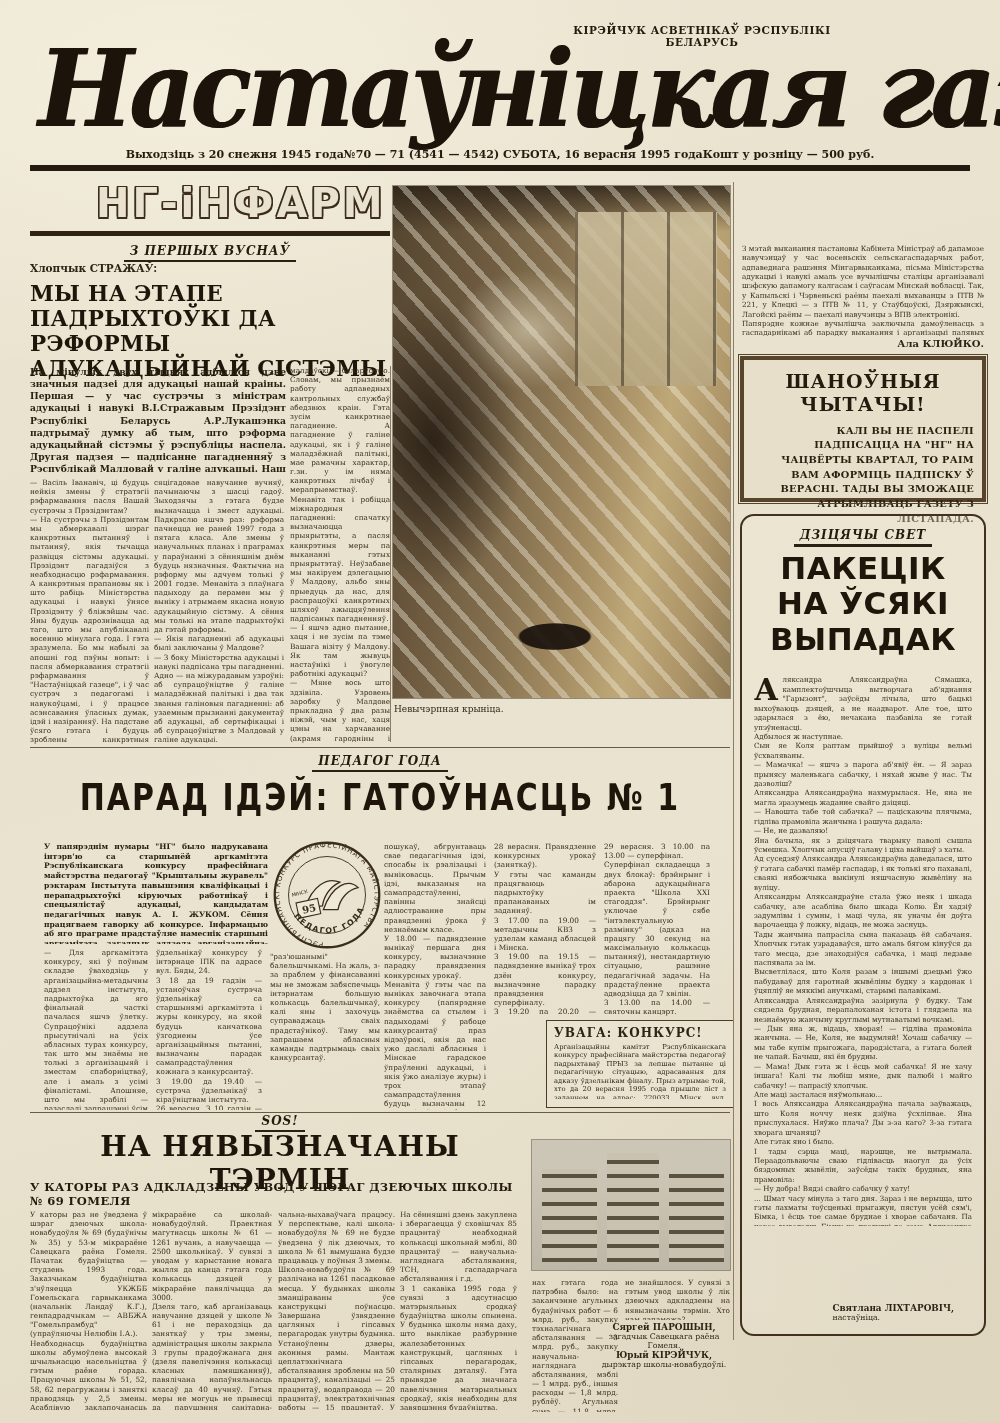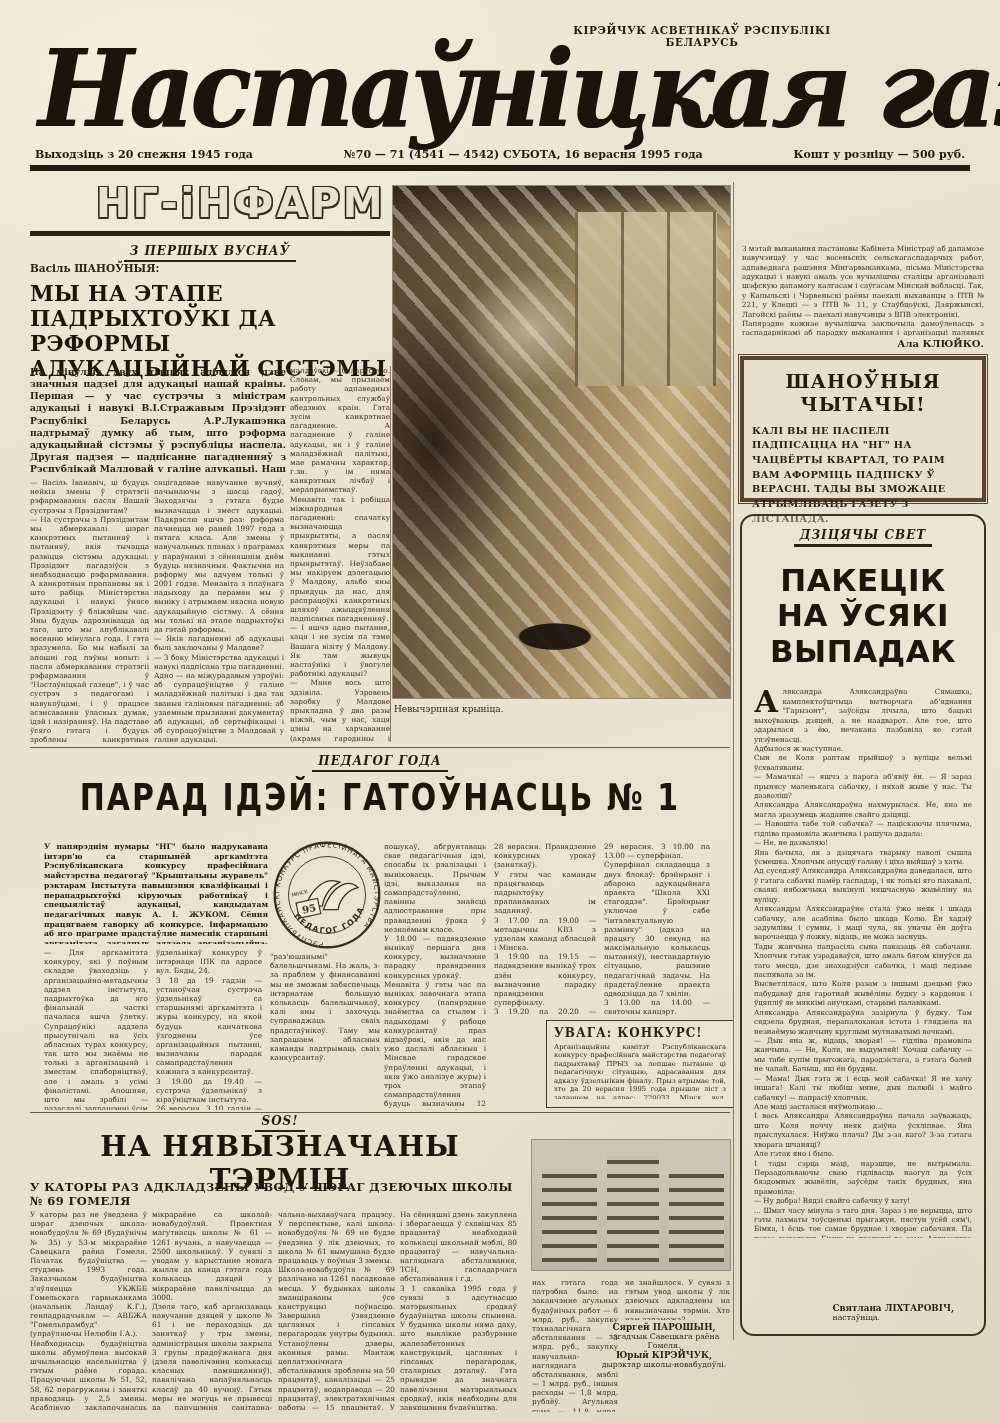--- a/index.html
+++ b/index.html
@@ -8,21 +8,21 @@
     background:
       radial-gradient(ellipse 900px 500px at 18% 6%, rgba(255,252,238,.4), rgba(255,252,238,0) 60%),
       radial-gradient(ellipse 700px 600px at 95% 90%, rgba(210,200,175,.35), rgba(210,200,175,0) 70%),
       linear-gradient(165deg,#ece5d2 0%,#e9e2ce 35%,#eae3cf 60%,#e2dac4 100%);}
   .abs{position:absolute}
   
   .kicker{left:552px;top:24px;width:300px;text-align:center;font-weight:bold;font-size:10.5px;letter-spacing:.6px;color:#241a0e}
   .nameplate{left:38px;top:26px;width:930px;margin:0;white-space:nowrap;
     font:bold italic 95px "DejaVu Serif",serif;letter-spacing:-4px;color:#1c140a;
     transform:scale(1.06,1.12);transform-origin:left top;text-shadow:1px 0 0 #1c140a}
-  .dateline{left:35px;top:148px;width:930px;display:flex;justify-content:space-between;
+  .dateline{left:35px;top:148px;width:930px;display:flex;justify-content:center;
     font-weight:bold;font-size:11px;color:#241a0e}
   .rule-thick{left:30px;top:165px;width:940px;height:6px;background:#241a10}
   
   .vrule{background:#8d7c61;width:1px}
   .hrule{background:#6b5a42;height:1px}
   
   .nginf{left:96px;top:180px;font:bold 40px "DejaVu Sans",sans-serif;letter-spacing:3px;color:#e9e2cf;
     text-shadow:-1.5px -1.5px 0 #3c2d1b,1.5px -1.5px 0 #3c2d1b,-1.5px 1.5px 0 #3c2d1b,1.5px 1.5px 0 #3c2d1b,
       -1.5px 0 0 #3c2d1b,1.5px 0 0 #3c2d1b,0 -1.5px 0 #3c2d1b,0 1.5px 0 #3c2d1b}
   .nginf-bar{left:30px;top:231px;width:360px;height:5px;background:#2f2314}
@@ -92,27 +92,27 @@
   .rail-sep{left:733px;top:182px;height:1158px}
   .bulba-title{position:absolute;top:6px;left:0;width:100%;text-align:center;font-weight:bold;font-size:21px;
     line-height:1.18;letter-spacing:2px;color:#241a0e;white-space:pre-line}
   .bulba-body{position:absolute;top:62px;left:2px;width:242px;height:92px;font-size:7.2px;line-height:1.3;
     text-align:justify;white-space:pre-line;overflow:hidden;color:#3a2d1c}
   .bulba-byline{position:absolute;top:156px;right:4px;font-weight:bold;font-size:10px}
   .subbox{position:absolute;top:174px;left:0;width:246px;height:146px;box-sizing:border-box;
     border:4px solid #57442c;outline:1px solid #57442c;outline-offset:1px;background:#e7dfca;padding:10px 8px}
   .subbox-title{text-align:center;font-weight:bold;font-size:19px;line-height:1.2;letter-spacing:1px;
     white-space:pre-line;color:#241a0e}
-  .subbox-body{margin-top:8px;text-align:left;font-weight:bold;font-size:9.8px;line-height:1.5;
+  .subbox-body{margin-top:8px;text-align:right;font-weight:bold;font-size:9.8px;line-height:1.5;
     letter-spacing:.3px;color:#2c2111}
   .kidsbox{position:absolute;top:332px;left:0;width:246px;height:822px;box-sizing:border-box;
     border:2px solid #41311e;border-radius:14px;padding:10px 12px;background:rgba(238,231,214,.35)}
   .kids-rubric{margin-top:2px}
   .kids-rubric span{border-bottom:3px solid #2b2014}
-  .hl4{margin-top:16px;text-align:center;font:bold 31px "DejaVu Sans",sans-serif;line-height:1.14;
+  .hl4{margin-top:4px;text-align:center;font:bold 31px "DejaVu Sans",sans-serif;line-height:1.14;
     letter-spacing:.5px;color:#1f150a;white-space:pre-line}
   .story{margin-top:9px;height:560px;overflow:hidden;font-size:7.1px;line-height:1.33;text-align:justify;
     white-space:pre-line;color:#3a2d1c}
   .dcap{float:left;font:bold 30px/0.85 "DejaVu Serif",serif;margin:2px 4px 0 0;color:#241a0e}
   .kids-sig{position:absolute;bottom:12px;right:30px;text-align:left}
 </style>
 </head>
 <body>
 
 <div class="page">
@@ -125,21 +125,21 @@
     <span>Кошт  у розніцу — 500 руб.</span>
   </div>
   <div class="abs rule-thick"></div>
 
   <div class="abs nginf">НГ-іНФАРМ</div>
   <div class="abs nginf-bar"></div>
 
   <div class="abs rubric" style="left:30px;top:244px;width:360px">
     <span>З ПЕРШЫХ ВУСНАЎ</span>
   </div>
-  <div class="abs byline1">Васіль ШАНОЎНЫЯ:</div>
+  <div class="abs byline1">Хлопчык СТРАЖАЎ:</div>
   <div class="abs hl1">МЫ НА ЭТАПЕ
 ПАДРЫХТОЎКІ ДА РЭФОРМЫ
 АДУКАЦЫЙНАЙ СІСТЭМЫ</div>
   <div class="abs lead">На мінулых двух тыднях адбыліся дзве значныя падзеі для адукацыі нашай краіны. Першая — у час сустрэчы з міністрам адукацыі і навукі В.І.Стражавым Прэзідэнт Рэспублікі Беларусь А.Р.Лукашэнка падтрымаў думку аб тым, што рэформа адукацыйнай сістэмы ў рэспубліцы наспела. Другая падзея — падпісанне пагадненняў з Рэспублікай Малдовай у галіне адукацыі. Наш карэспандэнт папрасіў пракаменціраваць гэтыя падзеі міністра адукацыі і навукі прафесара В.І.Стражава.</div>
   <div class="abs bodytext icol1">— Васіль Іванавіч, ці будуць нейкія змены ў стратэгіі рэфармавання пасля Вашай сустрэчы з Прэзідэнтам?
 — На сустрэчы з Прэзідэнтам мы абмеркавалі шэраг канкрэтных пытанняў і пытанняў, якія тычацца развіцця сістэмы адукацыі. Прэзідэнт пагадзіўся з неабходнасцю рэфармавання. А канкрэтныя прапановы як і што рабіць Міністэрства адукацыі і навукі ўнясе Прэзідэнту ў бліжэйшы час. Яны будуць адрознівацца ад таго, што мы апублікавалі восенню мінулага года. І гэта зразумела. Бо мы набылі за апошні год пэўны вопыт: і пасля абмеркавання стратэгіі рэфармавання ў "Настаўніцкай газеце", і ў час сустрэч з педагогамі і навукоўцамі, і ў працэсе асэнсавання ўласных думак, ідэй і назіранняў. На падставе ўсяго гэтага і будуць зроблены канкрэтныя прапановы. Пра іх мы паведамім педагагічнай грамадскасці праз "Настаўніцкую газету".
 — Што будзе галоўным у стратэгіі рэформы?
 — Як я ўжо гаварыў у папярэднім інтэрв'ю "НГ", галоўнае ў рэфармаванні — абавязковае дзе-</div>
   <div class="abs bodytext icol2">сяцігадовае навучанне вучняў, пачынаючы з шасці гадоў. Зыходзячы з гэтага будзе вызначацца і змест адукацыі. Падкрэслю яшчэ раз: рэформа пачнецца не раней 1997 года з пятага класа. Але змены ў навучальных планах і праграмах у параўнанні з сённяшнім днём будуць нязначныя. Фактычна на рэформу мы адчуем толькі ў 2001 годзе. Менавіта з плаўнага падыходу да перамен мы ў выніку і атрымаем якасна новую адукацыйную сістэму. А сёння мы толькі на этапе падрыхтоўкі да гэтай рэформы.
 — Якія пагадненні аб адукацыі былі заключаны ў Малдове?

